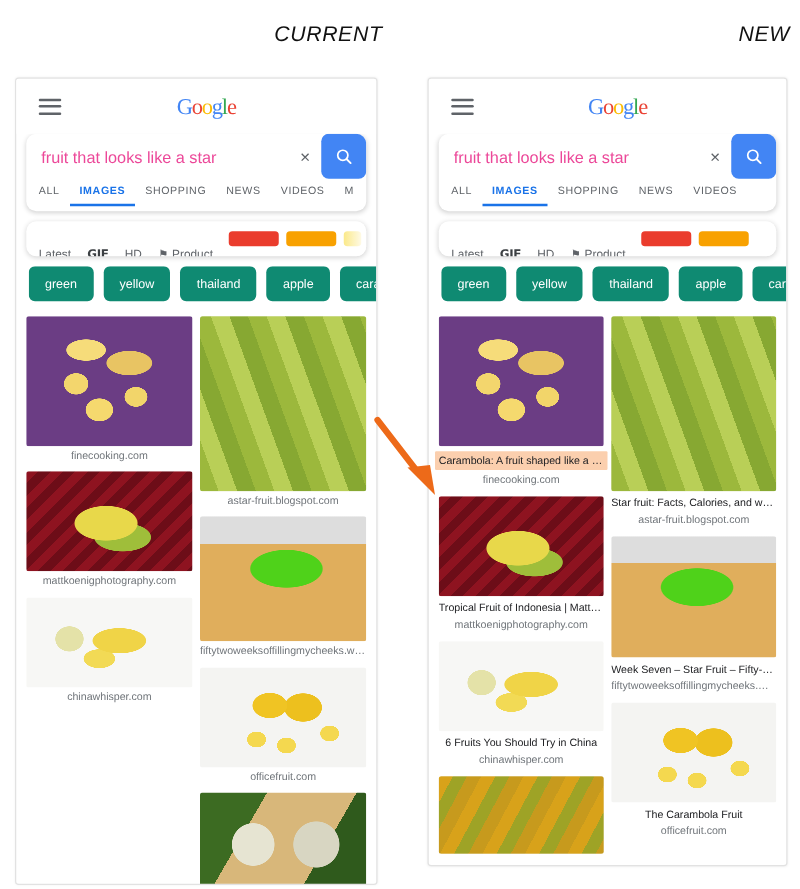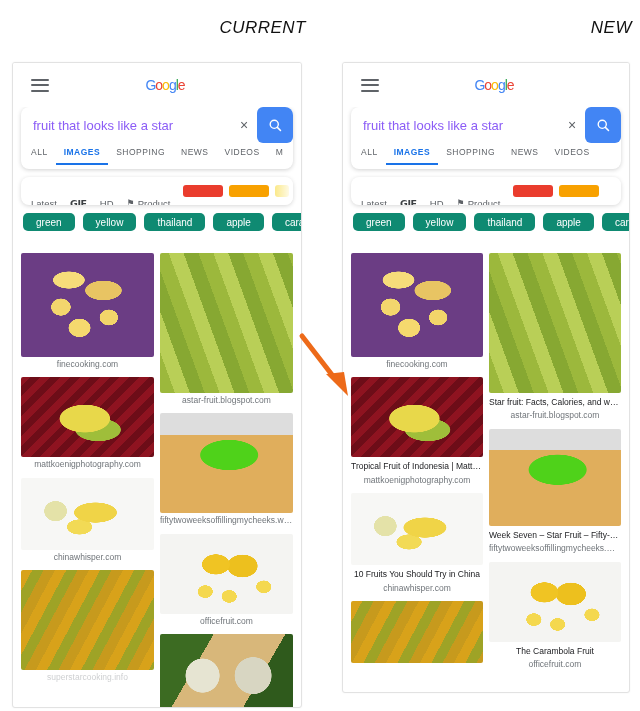--- a/index.html
+++ b/index.html
@@ -49,22 +49,22 @@
   .hamburger{
     width:18px;height:13px;
     margin-left:18px;
     display:flex;flex-direction:column;justify-content:space-between;
     cursor:pointer;
   }
   .hamburger i{display:block;height:2px;background:#5f6368;border-radius:1px;}
   .glogo{
     position:absolute;left:16px;right:0;
     text-align:center;
-    font-family:Liberation Sans, sans-serif;
-    font-size:14px;
+    font-family:Liberation Serif, serif;
+    font-size:18px;
     letter-spacing:-1px;
     pointer-events:none;
   }
   .glogo span{font-weight:400;}
   .gb{color:#4285F4;} .gr{color:#EA4335;} .gy{color:#FBBC05;} .gg{color:#34A853;}
 
   
   .searchcard{
     margin:0 8px;
     background:#fff;
@@ -75,21 +75,21 @@
   .searchrow{
     display:flex;align-items:stretch;
     height:36px;
     position:relative;
   }
   .searchtext{
     flex:1;
     display:flex;align-items:center;
     padding-left:12px;
     font-size:13px;
-    color:#8b5cf6;
+    color:#ec4899;
     white-space:nowrap;overflow:hidden;
   }
   .clearbtn{
     width:26px;
     display:flex;align-items:center;justify-content:center;
     color:#5f6368;font-size:14px;
     cursor:pointer;
   }
   .searchbtn{
     width:36px;
@@ -144,21 +144,21 @@
     display:flex;
     margin:8px 0 0 10px;
     overflow:hidden;
     height:34px;
   }
   .chip{
     background:#0f8a72;
     color:#fff;
     border-radius:5px;
     font-size:10px;
-    height:18px;
+    height:28px;
     display:flex;align-items:center;justify-content:center;
     padding:0 13px;
     margin-right:8px;
     white-space:nowrap;
     flex:0 0 auto;
     cursor:pointer;
   }
 
   
   .grid{
@@ -294,26 +294,20 @@
 
       <div class="rescard">
         <div class="thumb" style="height:72px;background:
              radial-gradient(ellipse 34px 16px at 56% 48%, #f0d447 62%, rgba(0,0,0,0) 64%),
              radial-gradient(ellipse 18px 16px at 26% 46%, #e4e2a8 62%, rgba(0,0,0,0) 64%),
              radial-gradient(ellipse 20px 12px at 44% 68%, #f2da55 62%, rgba(0,0,0,0) 64%),
              #f7f7f5;"></div>
         <div class="resdomain">chinawhisper.com</div>
       </div>
 
-      <div class="rescard">
-        <div class="thumb" style="height:100px;background:
-             repeating-linear-gradient(118deg,#d8a21a 0 10px,#9ea326 10px 20px,#c79a1d 20px 30px),
-             #b9961c;"></div>
-        <div class="resdomain" style="opacity:.35">superstarcooking.info</div>
-      </div>
 
     </div>
 
     <div class="col">
 
       <div class="rescard">
         <div class="thumb" style="height:140px;background:
              repeating-linear-gradient(70deg,#9cb83c 0 14px,#b9cf57 14px 28px,#87a832 28px 42px),
              #9cb83c;"></div>
         <div class="resdomain">astar-fruit.blogspot.com</div>
@@ -406,39 +400,40 @@
     <div class="col">
 
       <div class="rescard">
         <div class="thumb" style="height:104px;background:
              radial-gradient(ellipse 26px 14px at 36% 26%, #f6dc7a 60%, rgba(0,0,0,0) 62%),
              radial-gradient(ellipse 30px 16px at 62% 36%, #e8c463 60%, rgba(0,0,0,0) 62%),
              radial-gradient(ellipse 16px 14px at 30% 52%, #f3d66d 60%, rgba(0,0,0,0) 62%),
              radial-gradient(ellipse 18px 15px at 44% 72%, #f5d96e 60%, rgba(0,0,0,0) 62%),
              radial-gradient(ellipse 15px 13px at 66% 62%, #f2d56a 60%, rgba(0,0,0,0) 62%),
              #6b3d84;"></div>
+        <div class="restitle hl">Carambola: A fruit shaped like a st…</div>
         <div class="resdomain">finecooking.com</div>
       </div>
 
       <div class="rescard">
         <div class="thumb" style="height:80px;background:
              radial-gradient(ellipse 40px 22px at 48% 52%, #e8d84a 62%, rgba(0,0,0,0) 64%),
              radial-gradient(ellipse 36px 18px at 58% 66%, #9fbe3a 62%, rgba(0,0,0,0) 64%),
              repeating-linear-gradient(135deg,#8e1320 0 7px,#6d0d18 7px 14px);"></div>
         <div class="restitle">Tropical Fruit of Indonesia | Matt K…</div>
         <div class="resdomain">mattkoenigphotography.com</div>
       </div>
 
       <div class="rescard">
         <div class="thumb" style="height:72px;background:
              radial-gradient(ellipse 34px 16px at 56% 48%, #f0d447 62%, rgba(0,0,0,0) 64%),
              radial-gradient(ellipse 18px 16px at 26% 46%, #e4e2a8 62%, rgba(0,0,0,0) 64%),
              radial-gradient(ellipse 20px 12px at 44% 68%, #f2da55 62%, rgba(0,0,0,0) 64%),
              #f7f7f5;"></div>
-        <div class="restitle">10 Fruits You Should Try in China</div>
+        <div class="restitle">6 Fruits You Should Try in China</div>
         <div class="resdomain">chinawhisper.com</div>
       </div>
 
       <div class="rescard">
         <div class="thumb" style="height:62px;background:
              repeating-linear-gradient(118deg,#d8a21a 0 10px,#9ea326 10px 20px,#c79a1d 20px 30px),
              #b9961c;"></div>
       </div>
 
     </div>

